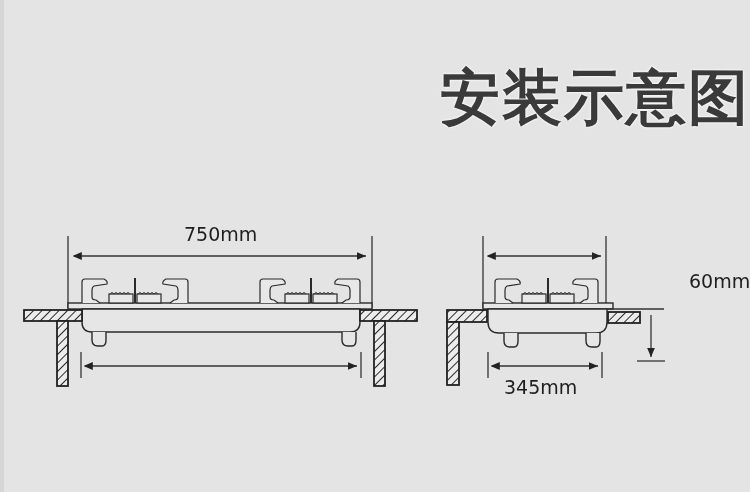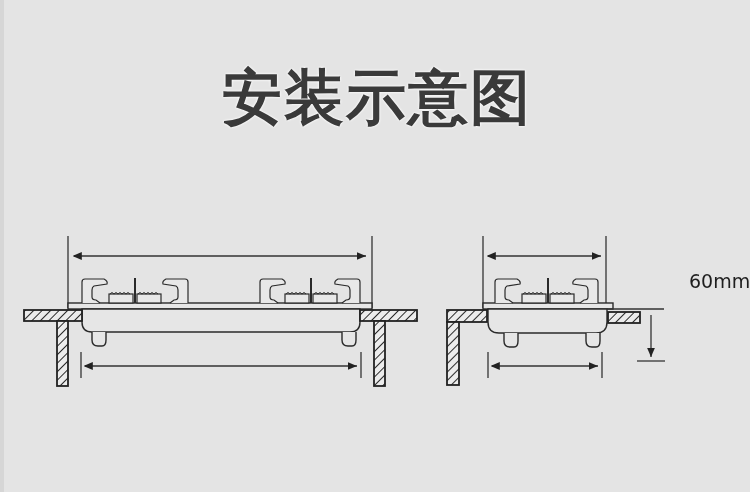--- a/index.html
+++ b/index.html
@@ -9,21 +9,21 @@
       font-family: "DejaVu Sans", sans-serif;
     }
     .page {
       position: relative; width: 750px; height: 492px;
       background: #e4e4e4;
       border-left: 4px solid #d6d6d6;
       box-sizing: border-box;
     }
     .title {
       position: absolute; left: 0; right: 0; top: 58px;
-      text-align: center;
+      text-align: right;
       font-family: "DejaVu Sans", sans-serif;
       font-weight: bold;
       font-size: 60px;
       letter-spacing: 2px;
       color: #3a3a3a;
       text-shadow: 0 0 2px #ffffff, 0 0 3px #ffffff;
     }
     .dim-label {
       position: absolute;
       font-family: "DejaVu Sans", sans-serif;
@@ -135,15 +135,17 @@
 
       <line class="thin" x1="647" y1="315" x2="647" y2="357" marker-end="url(#arrowR)"></line>
       <line class="thin" x1="633" y1="361" x2="661" y2="361"></line>
 
       <line class="thin" x1="484" y1="352" x2="484" y2="378"></line>
       <line class="thin" x1="598" y1="352" x2="598" y2="378"></line>
       <line class="thin" x1="488" y1="366" x2="594" y2="366" marker-start="url(#arrowL)" marker-end="url(#arrowR)"></line>
     </g>
   </svg>
 
+  <div class="dim-label" style="left:180px; top:223px;">750mm</div>
+  <div class="dim-label" style="left:500px; top:376px;">345mm</div>
   <div class="dim-label" style="left:661px; top:270px;margin-left:24px;">60mm</div>
 
 </div>
 
 </body></html>

